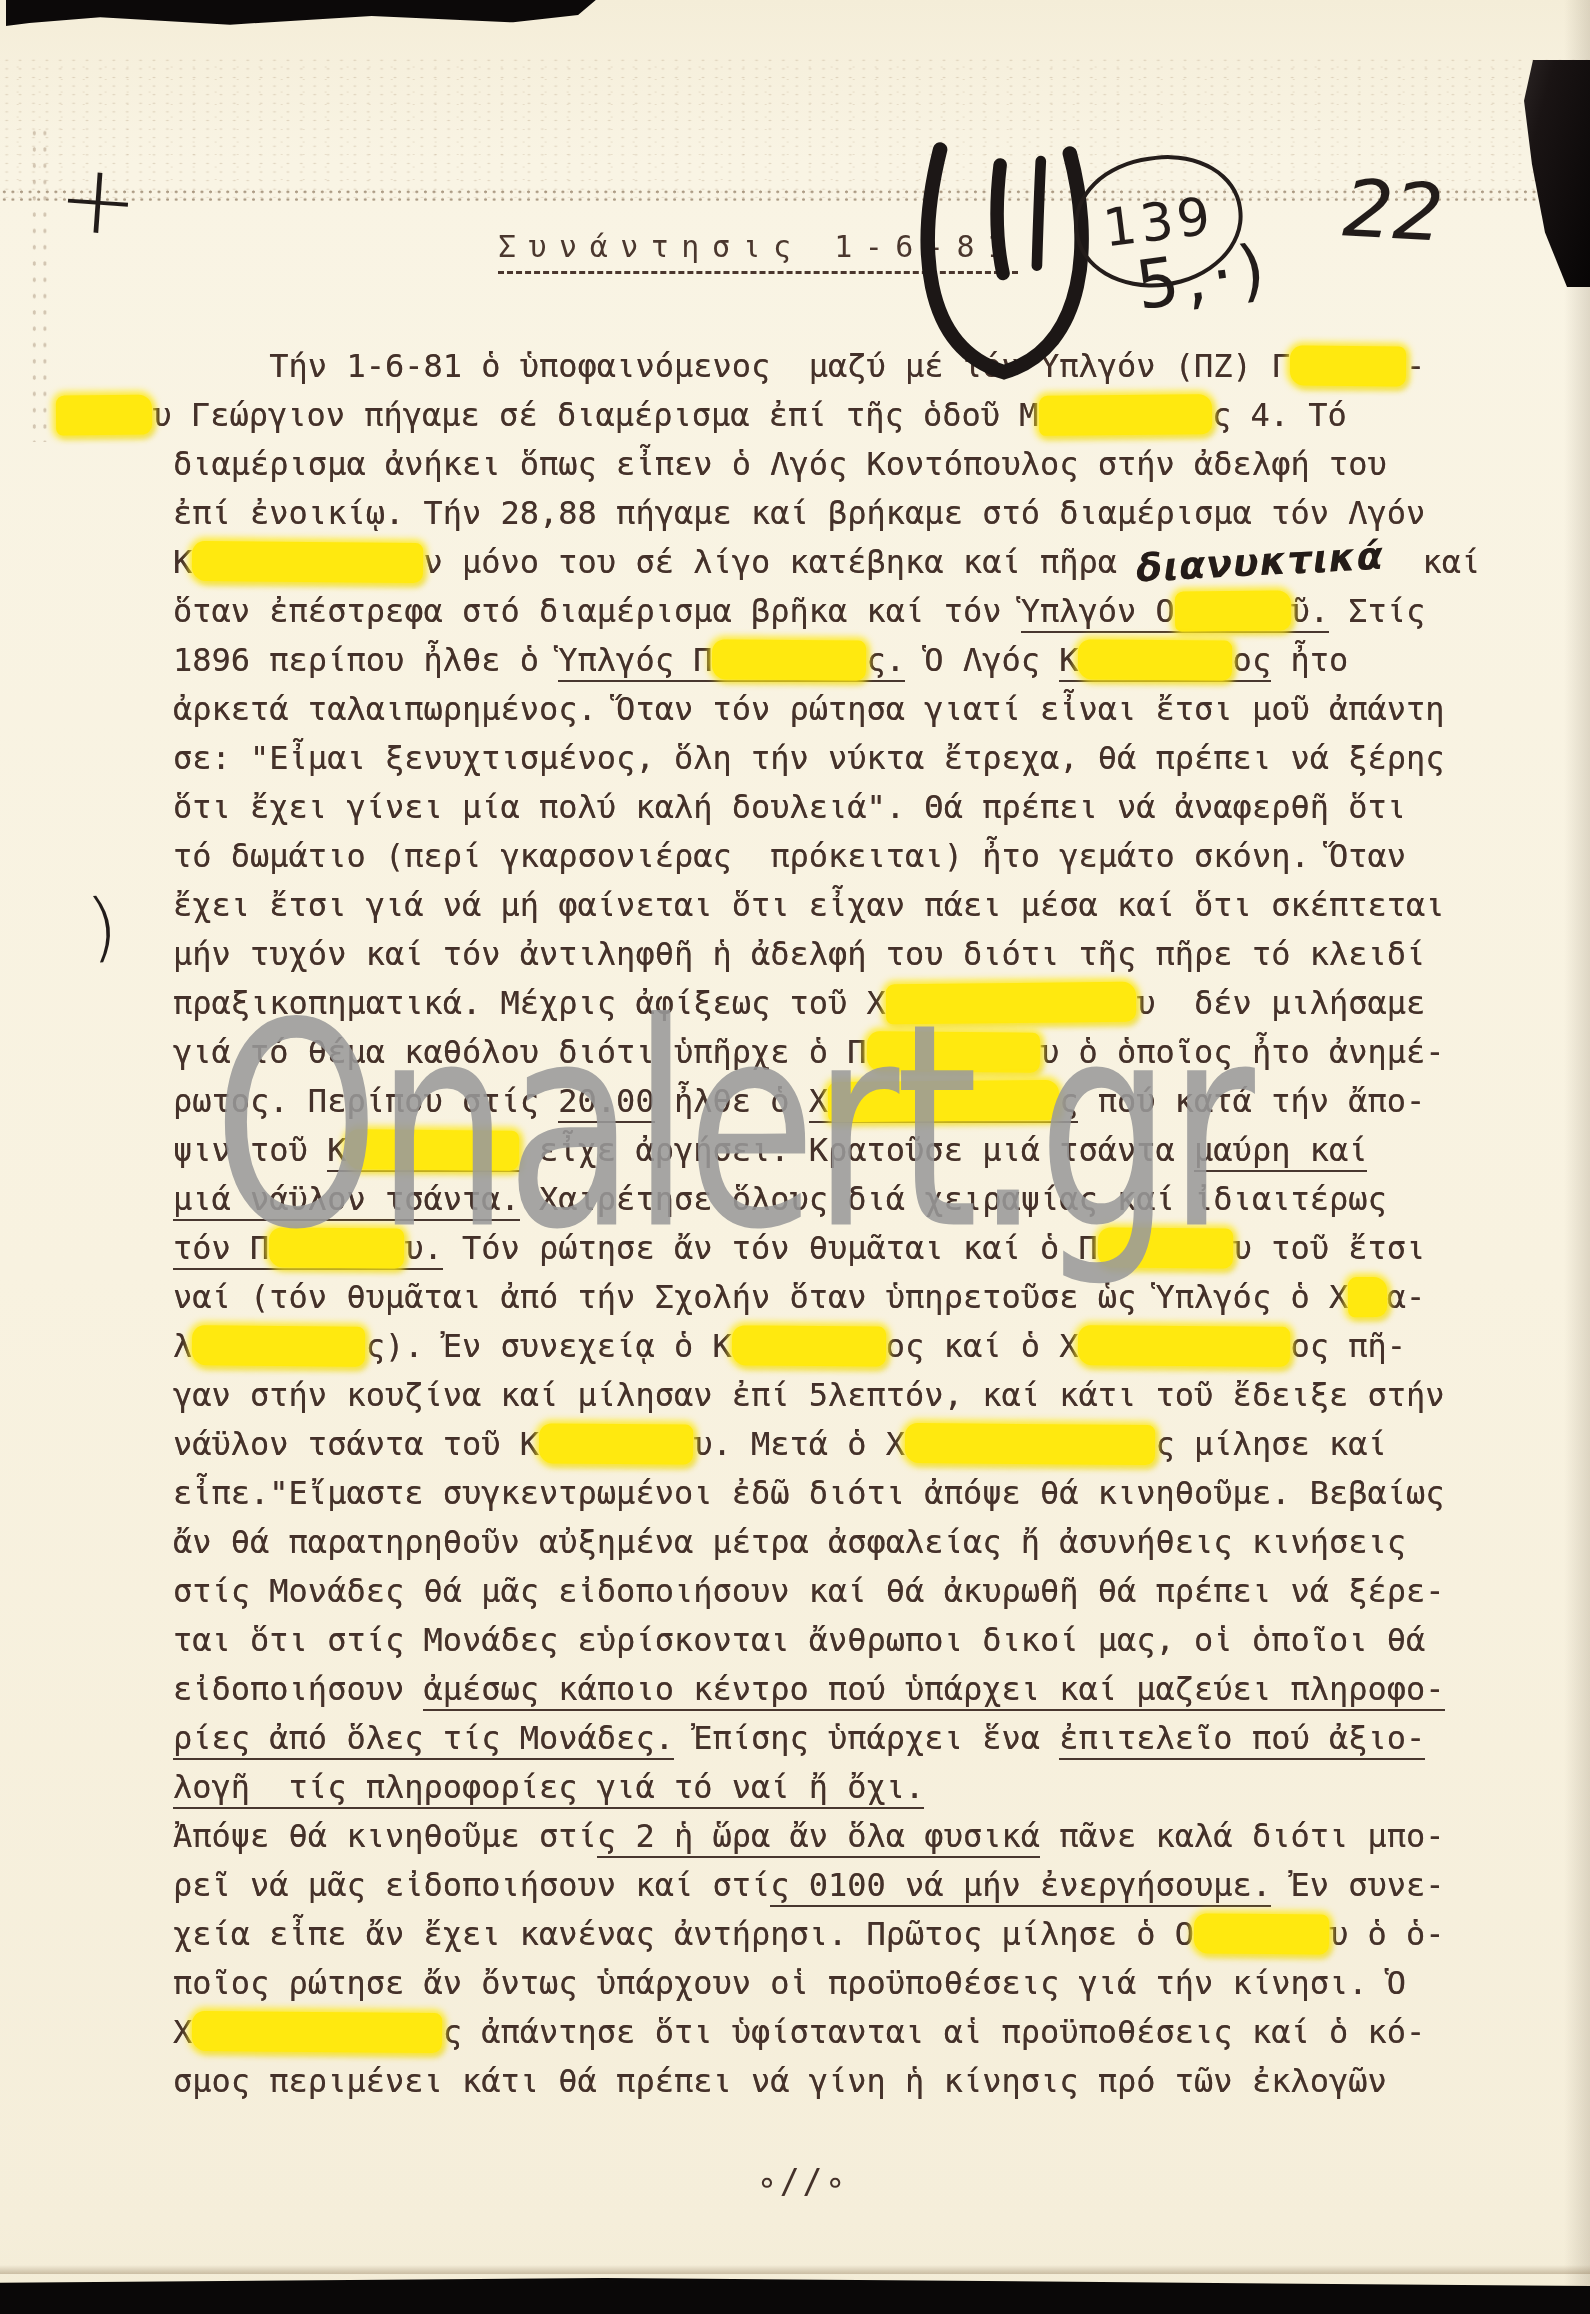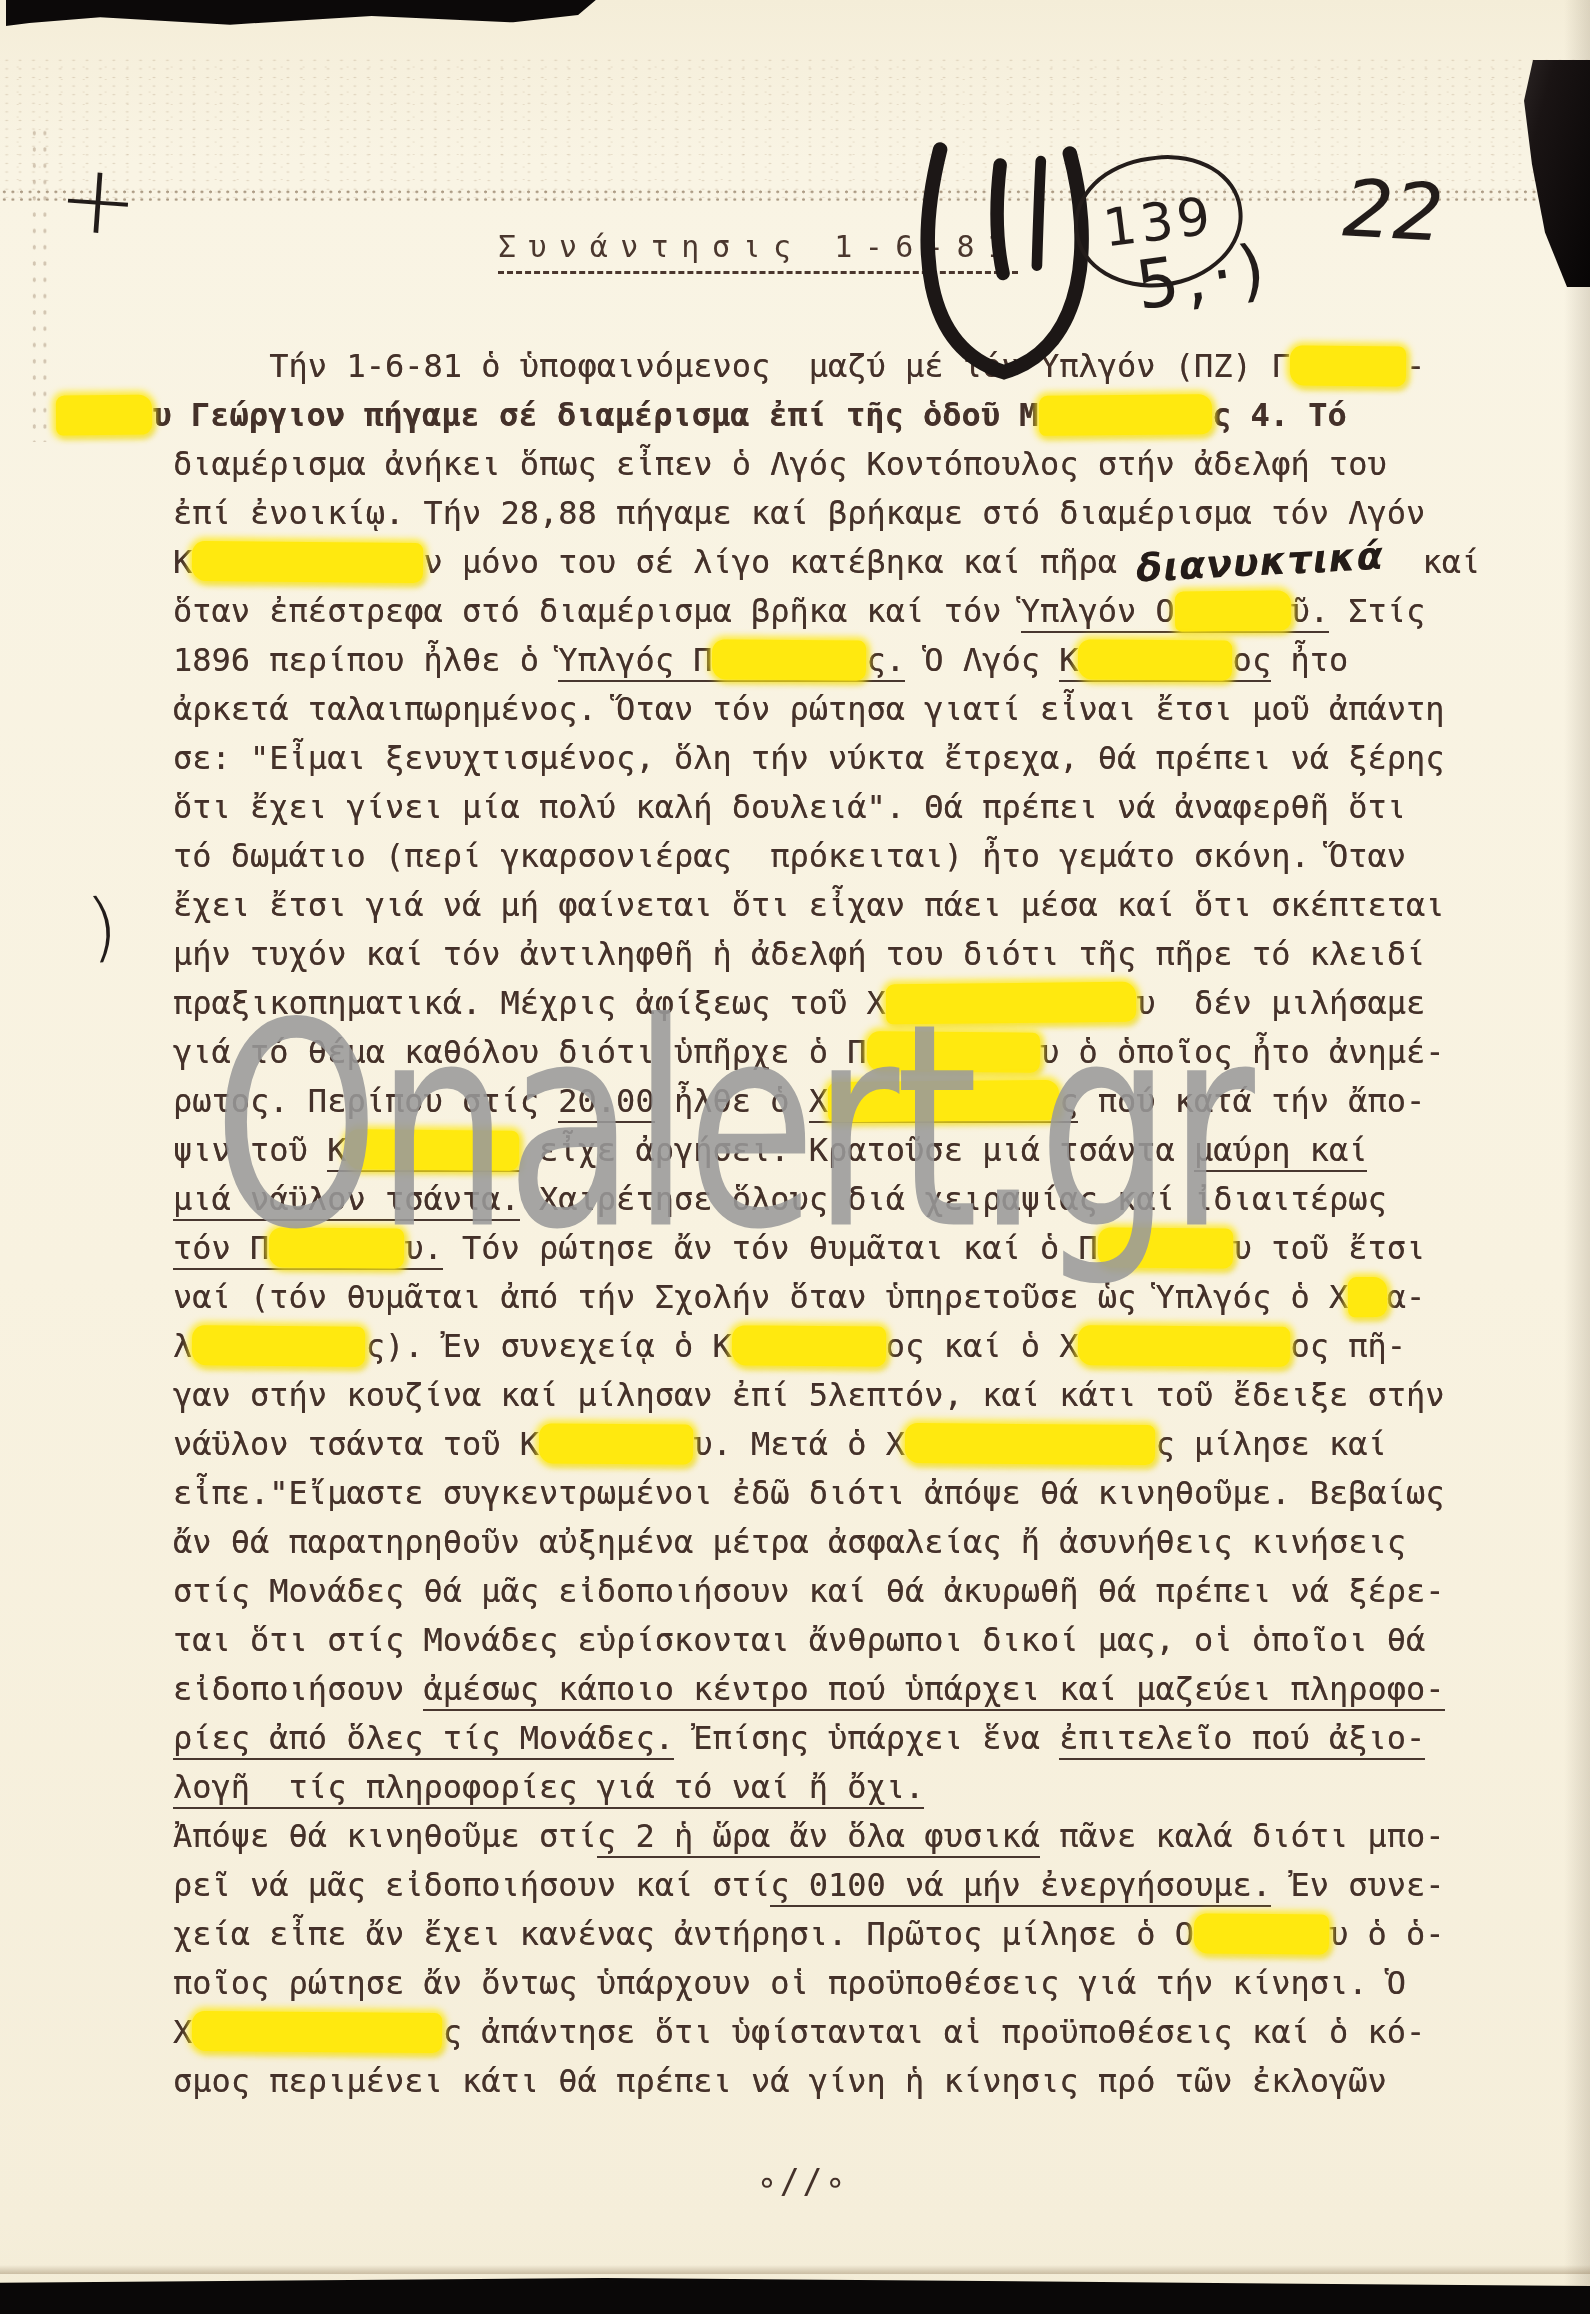--- a/index.html
+++ b/index.html
@@ -87,21 +87,21 @@
 <div class="circle-139">
   <span>139</span>
 </div>
 <div class="hw-ink scribble">5,·)</div>
 <div class="hw-ink corner-num">22</div>
 
 <div class="title">Συνάντησις 1-6-81</div>
 
 <div class="body-text" id="body-text">
     <div class="line"><span class="txt">     Τήν 1-6-81 ὁ ὑποφαινόμενος  μαζύ μέ τόν Ὑπλγόν (ΠΖ) Γ</span><span class="red" style="width: 6ch;"></span><span class="txt">-</span></div>
-    <div class="line" style="margin-left: -117px; font-weight: bold;"><span class="red" style="width: 5ch;"></span><span class="txt">υ Γεώργιον πήγαμε σέ διαμέρισμα ἐπί τῆς ὁδοῦ Μ</span><span class="red" style="width: 9ch;"></span><span class="txt">ς 4. Τό</span></div>
+    <div class="line" style="margin-left: -117px;"><span class="red" style="width: 5ch;"></span><span class="txt">υ Γεώργιον πήγαμε σέ διαμέρισμα ἐπί τῆς ὁδοῦ Μ</span><span class="red" style="width: 9ch;"></span><span class="txt">ς 4. Τό</span></div>
     <div class="line"><span class="txt">διαμέρισμα ἀνήκει ὅπως εἶπεν ὁ Λγός Κοντόπουλος στήν ἀδελφή του</span></div>
     <div class="line"><span class="txt">ἐπί ἐνοικίῳ. Τήν 28,88 πήγαμε καί βρήκαμε στό διαμέρισμα τόν Λγόν</span></div>
     <div class="line"><span class="txt">Κ</span><span class="red" style="width: 12ch;"></span><span class="txt">ν μόνο του σέ λίγο κατέβηκα καί πῆρα </span><span class="hw">διανυκτικά</span><span class="txt">  καί</span></div>
     <div class="line"><span class="txt">ὅταν ἐπέστρεφα στό διαμέρισμα βρῆκα καί τόν </span><span class="ul"><span class="txt">Ὑπλγόν Ο</span><span class="red" style="width: 6ch;"></span><span class="txt">ῦ.</span></span><span class="txt"> Στίς</span></div>
     <div class="line"><span class="txt">1896 περίπου ἦλθε ὁ </span><span class="ul"><span class="txt">Ὑπλγός Π</span><span class="red" style="width: 8ch;"></span><span class="txt">ς.</span></span><span class="txt"> Ὁ Λγός </span><span class="ul"><span class="txt">Κ</span><span class="red" style="width: 8ch;"></span><span class="txt">ος</span></span><span class="txt"> ἦτο</span></div>
     <div class="line"><span class="txt">ἀρκετά ταλαιπωρημένος. Ὅταν τόν ρώτησα γιατί εἶναι ἔτσι μοῦ ἀπάντη</span></div>
     <div class="line"><span class="txt">σε: "Εἶμαι ξενυχτισμένος, ὅλη τήν νύκτα ἔτρεχα, θά πρέπει νά ξέρης</span></div>
     <div class="line"><span class="txt">ὅτι ἔχει γίνει μία πολύ καλή δουλειά". Θά πρέπει νά ἀναφερθῆ ὅτι</span></div>
     <div class="line"><span class="txt">τό δωμάτιο (περί γκαρσονιέρας  πρόκειται) ἦτο γεμάτο σκόνη. Ὅταν</span></div>
     <div class="line"><span class="txt">ἔχει ἔτσι γιά νά μή φαίνεται ὅτι εἶχαν πάει μέσα καί ὅτι σκέπτεται</span></div>

